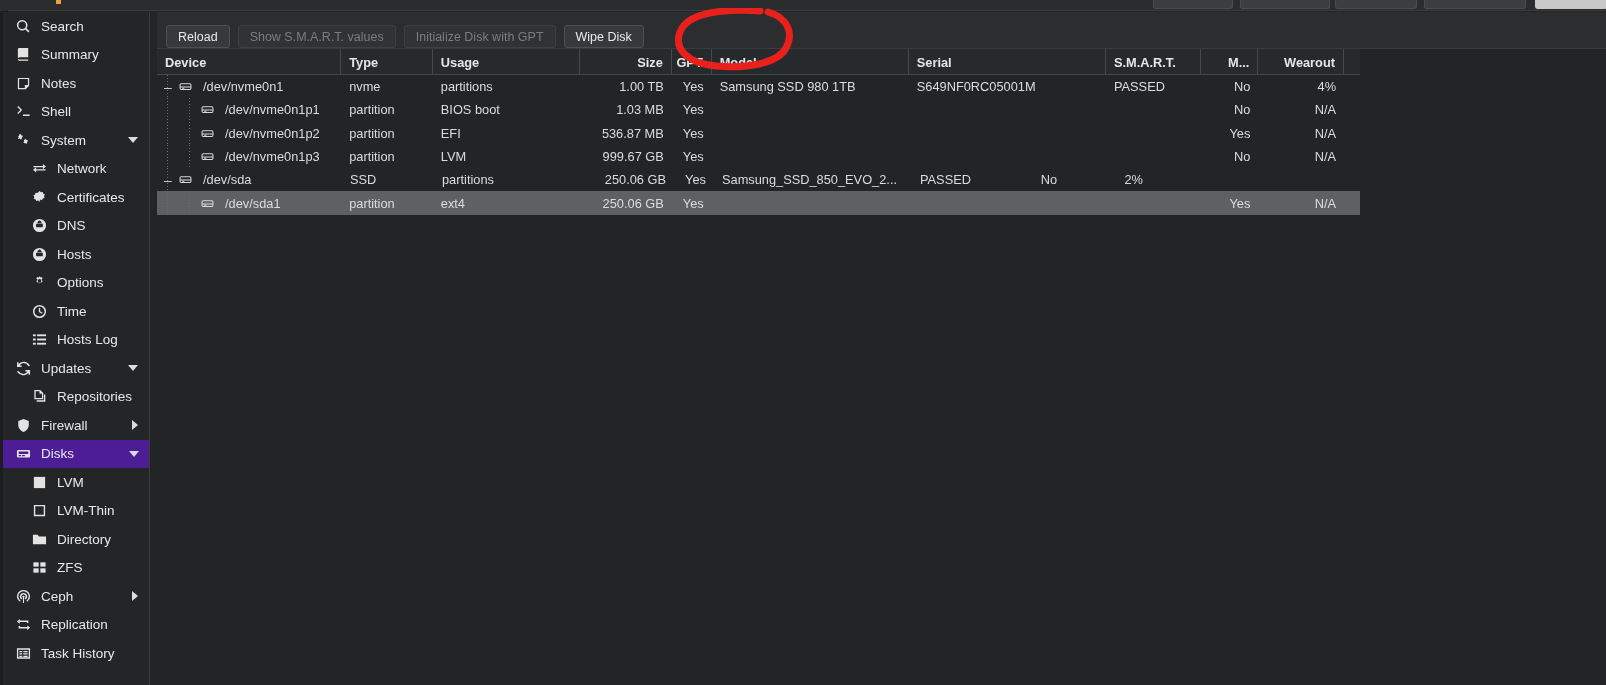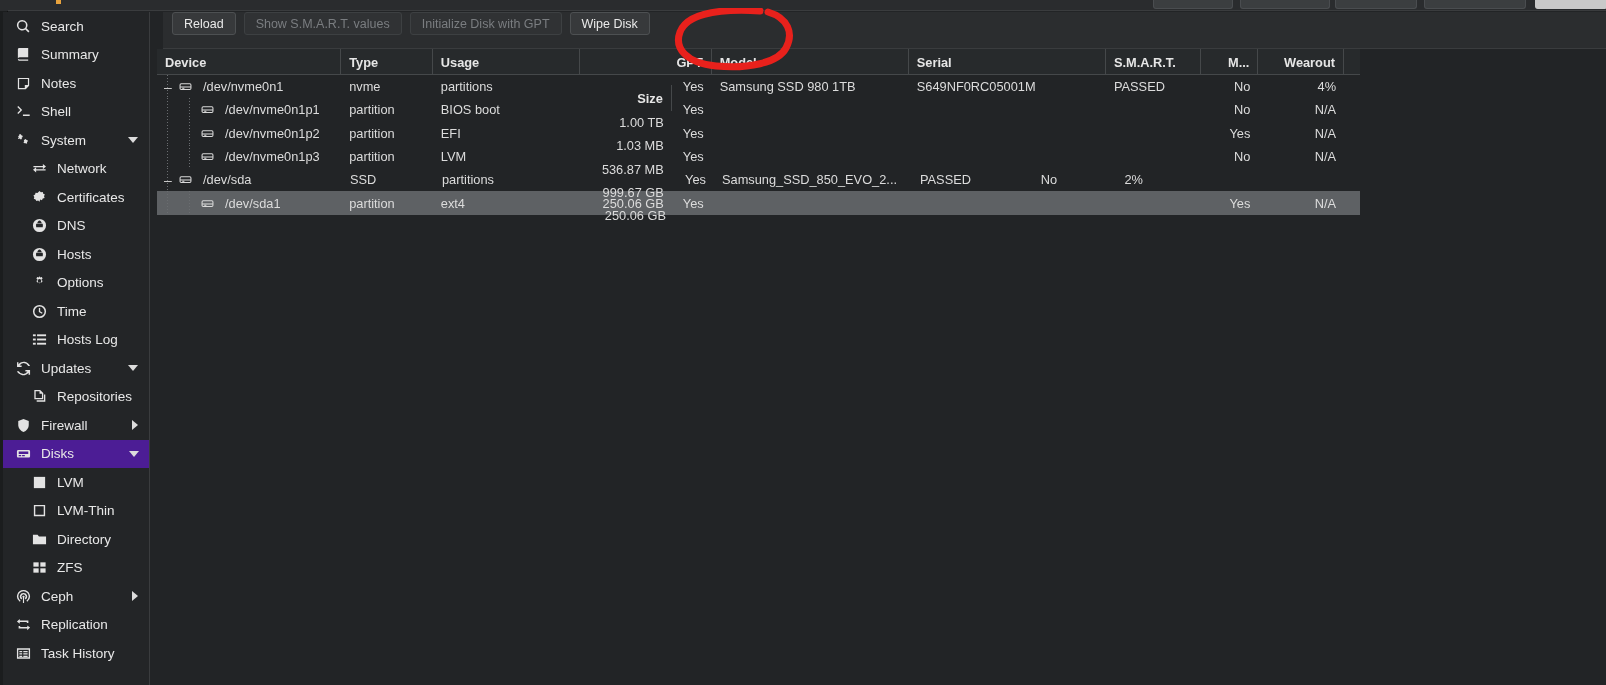--- a/index.html
+++ b/index.html
@@ -75,21 +75,21 @@
   }
 
   
   .content {
     position: absolute; left: 157px; top: 12px; right: 0; bottom: 0;
     background: #222426;
   }
   .toolbar {
     height: 37px; background: #2b2d2f;
     border-bottom: 1px solid #3a3c3e;
-    display: flex; align-items: flex-start; padding-left: 9px; gap: 8px; margin-left: 6px;
+    display: flex; align-items: flex-end; padding-left: 9px; gap: 8px;
   }
   .tb-btn {
     height: 23px; padding: 0 11px;
     display: inline-flex; align-items: center; justify-content: center;
     font-size: 12.5px; border-radius: 3px;
     border: 1px solid #4d5052; background: #37393b; color: #eaeaea;
     cursor: pointer; white-space: nowrap;
   }
   .tb-btn.disabled { color: #7a7d80; border-color: #3d4042; background: #303234; cursor: default; }
 
@@ -116,21 +116,21 @@
   .tw { width: 22px; flex: 0 0 22px; display: flex; align-items: center; justify-content: center; position: relative; height: 23.3px; }
   .expander { color: #c8c8c8; font-size: 14px; line-height: 1; }
   .vline { position: absolute; left: 10px; top: 0; bottom: 0; width: 1px; background: repeating-linear-gradient(to bottom,#6a6d70 0 1px,transparent 1px 3px); }
   .disk-ico { flex: 0 0 18px; width: 18px; display:flex; align-items:center; color: #d8d8d8; }
   .dev-name { margin-left: 6px; }
 
   
   .c-device { width: 185px; }
   .c-type   { width: 92px; }
   .c-usage  { width: 148px; }
-  .c-size   { width: 92px; margin-top: 36px; }
+  .c-size   { width: 92px; }
   .c-gpt    { width: 40px; }
   .c-model  { width: 198px; }
   .c-serial { width: 198px; }
   .c-smart  { width: 95px; }
   .c-moved  { width: 58px; }
   .c-wear   { width: 86px; }
   .c-spacer { width: 1px; border-right: none; }
 
   
   .annot { position: absolute; left: 515px; top: -4px; pointer-events: none; }

